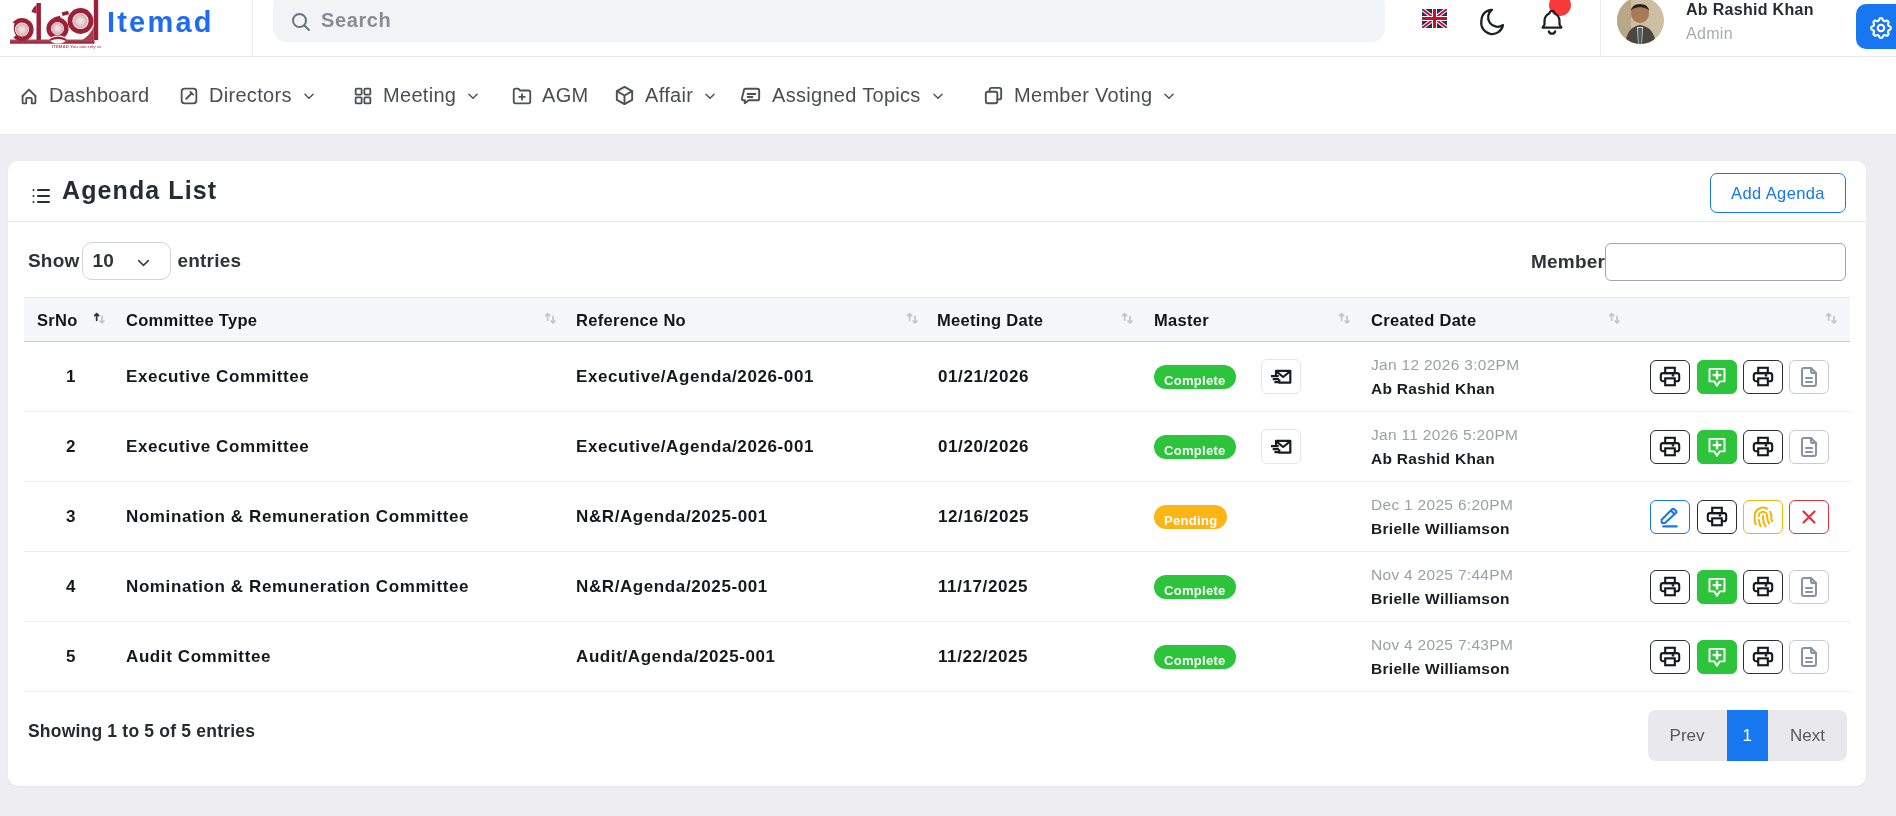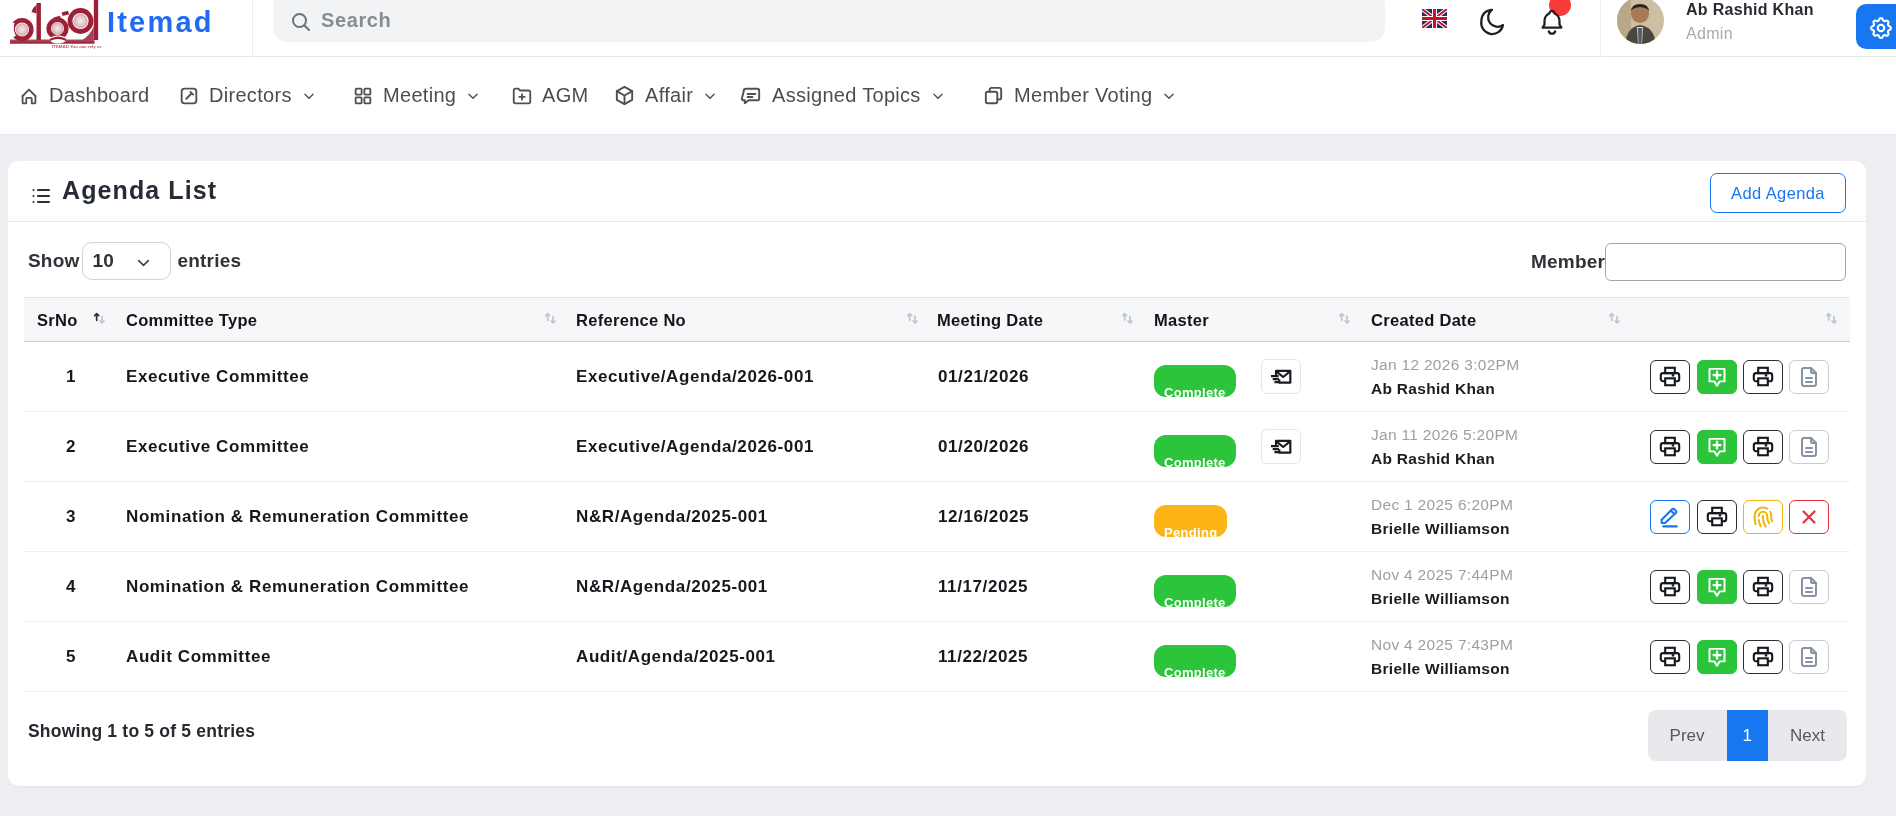--- a/index.html
+++ b/index.html
@@ -45,21 +45,21 @@
 .search-lab { position:absolute; left:1523px; top:90px; font-size:19px; font-weight:600; color:#2f3338; letter-spacing:0.2px; }
 .search-in { position:absolute; left:1597px; top:82px; width:241px; height:38px; border:1px solid #a2a6ab; border-radius:6px; background:#fff; }
 
 
 .tbl { position:absolute; left:16px; top:136px; width:1826px; }
 .thead { position:relative; height:45px; background:#f6f7f9; border-top:1px solid #e4e6e9; border-bottom:1px solid #c9ccd0; }
 .th { position:absolute; top:0; height:45px; line-height:45px; font-size:16.5px; font-weight:700; color:#121417; letter-spacing:0.3px; }
 .sort { position:absolute; top:13px; }
 .row { position:relative; height:70px; border-bottom:1px solid #efefef; }
 .cell { position:absolute; font-size:17px; font-weight:700; color:#15181d; letter-spacing:0.6px; }
-.badge { display:inline-block; height:24px; line-height:24px; padding:16px 10px; border-radius:12px; color:#fff; font-size:13px; font-weight:700; letter-spacing:0.3px; }
+.badge { display:inline-block; height:24px; line-height:24px; padding:4px 10px; border-radius:12px; color:#fff; font-size:13px; font-weight:700; letter-spacing:0.3px; }
 .bg-green { background:#2bc43a; }
 .bg-yellow { background:#fdb515; }
 .abtn { position:absolute; width:40px; height:34px; border-radius:6px; border:1px solid; background:#fff; }
 .abtn svg { position:absolute; left:50%; top:50%; transform:translate(-50%,-50%); }
 .date1 { color:#9aa0a8; font-weight:500; font-size:15.5px; letter-spacing:0.3px; }
 .date2 { color:#191c22; font-weight:700; font-size:15.5px; margin-top:6px; letter-spacing:0.3px; }
 
 .showing { position:absolute; left:20px; top:560px; font-size:17.5px; font-weight:600; color:#272b31; letter-spacing:0.2px; }
 .pager { position:absolute; right:19px; top:549px; height:51px; display:flex; }
 .pg { height:51px; line-height:51px; font-size:17px; color:#55585e; background:#e9e9ed; padding:0 22px; font-weight:500; }

